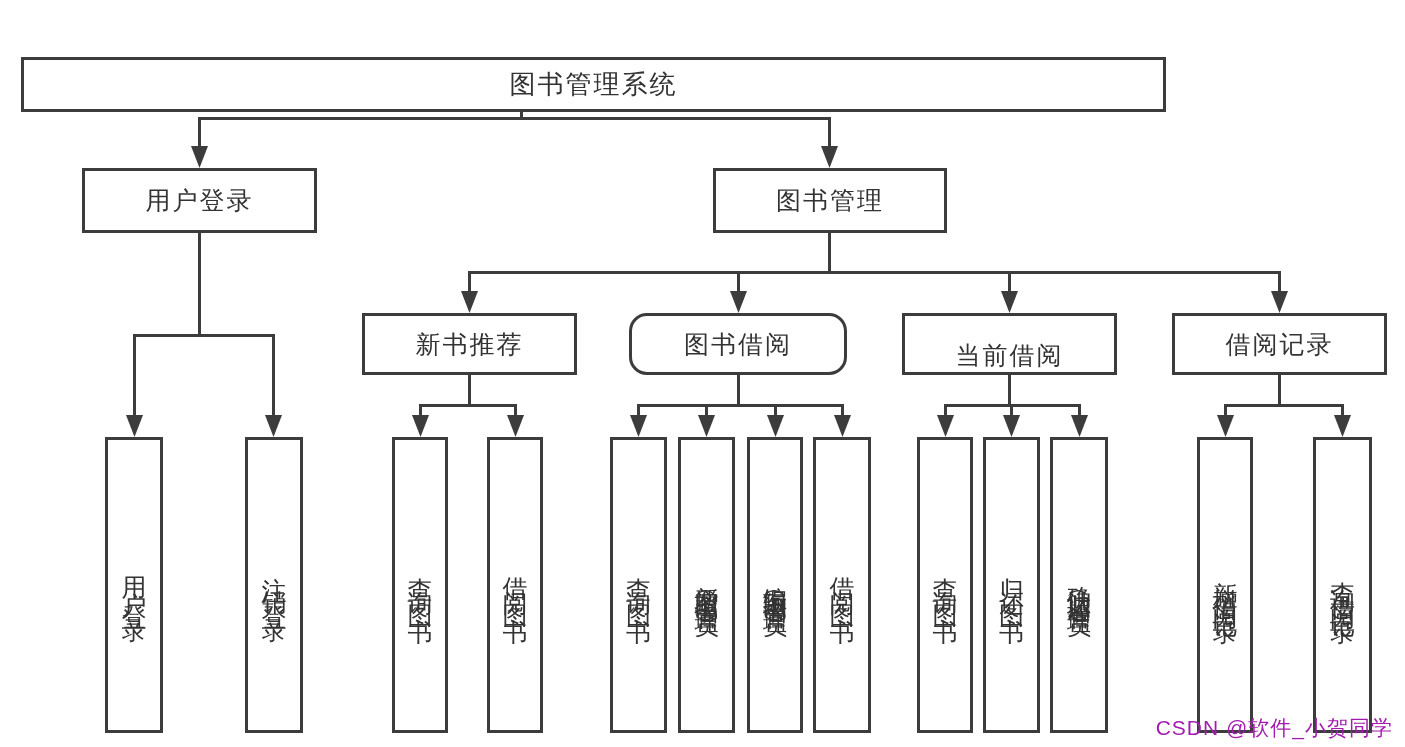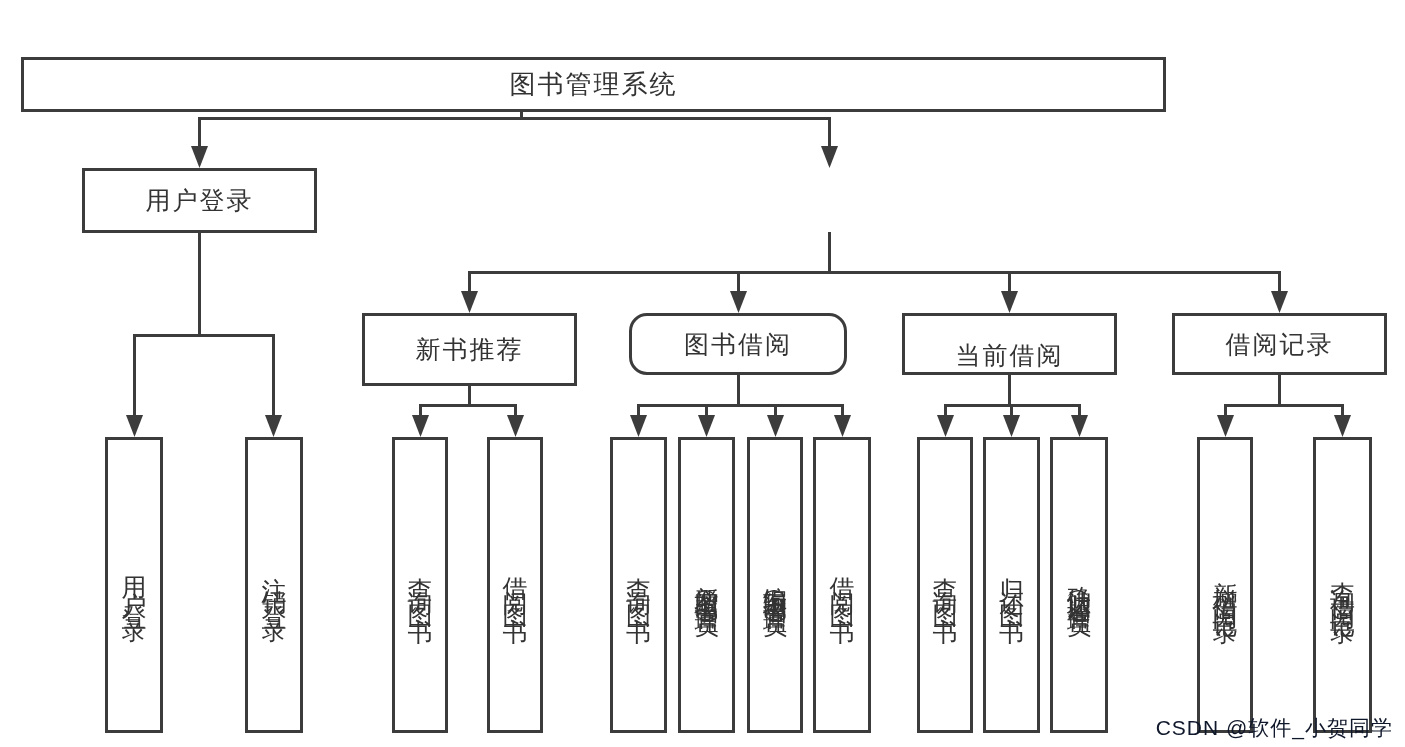--- a/index.html
+++ b/index.html
@@ -37,21 +37,21 @@
     letter-spacing: 14px;
     line-height: 1;
   }
   .leaf.len6 .vlabel { letter-spacing: 8px; }
   .leaf.len9 .vlabel { letter-spacing: 4px; font-size: 24px; }
   .watermark {
     position: absolute;
     right: 12px; bottom: 5px;
     font-size: 21px;
     letter-spacing: 1px;
-    color: #0f172a;
+    color: #a21caf;
     white-space: nowrap;
   }
 </style>
 </head>
 <body>
 
 <div id="canvas">
 
   <svg class="connectors" viewBox="0 0 1405 747" xmlns="http://www.w3.org/2000/svg">
     <g stroke="#3c3c3c" stroke-width="3" fill="none">
@@ -93,22 +93,25 @@
     </g>
   </svg>
 
   <div class="box root hnode" style="left:21px; top:13px; width:1145px; height:55px;margin-top:44px;">
     <span>图书管理系统</span>
   </div>
 
   <div class="box hnode" style="left:82px; top:168px; width:235px; height:65px;">
     <span>用户登录</span>
   </div>
+  <div class="box hnode" style="left:713px; top:168px; width:234px; height:65px;">
+    <span>图书管理</span>
+  </div>
 
-  <div class="box hnode" style="left:362px; top:313px; width:215px; height:73px;">
+  <div class="box hnode" style="left:362px; top:313px; width:215px; height:62px;">
     <span>新书推荐</span>
   </div>
   <div class="box hnode" style="left:629px; top:313px; width:218px; height:62px;border-radius:18px;">
     <span>图书借阅</span>
   </div>
   <div class="box hnode" style="left:902px; top:313px; width:215px; height:62px;align-items:flex-end;">
     <span>当前借阅</span>
   </div>
   <div class="box hnode" style="left:1172px; top:313px; width:215px; height:62px;">
     <span>借阅记录</span>

